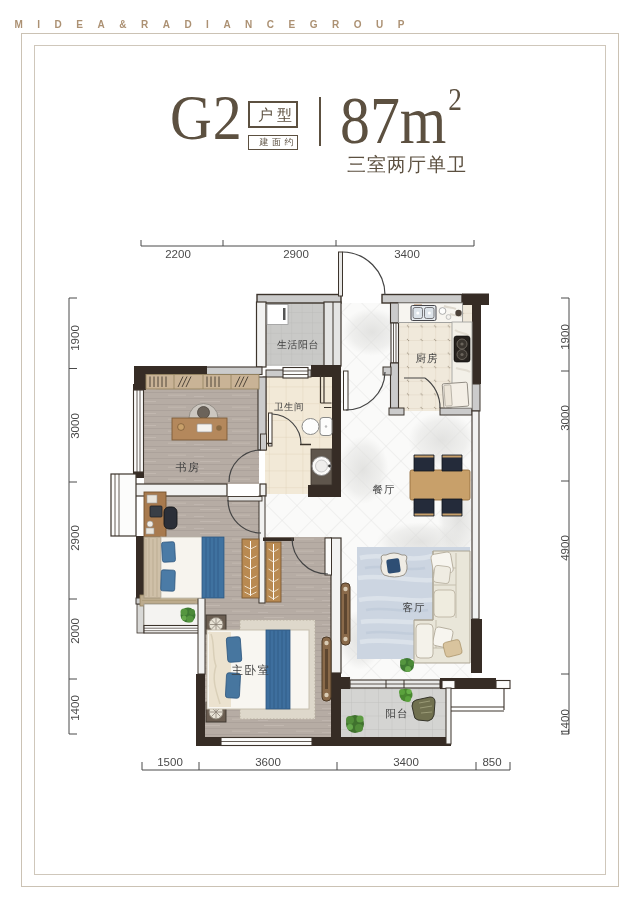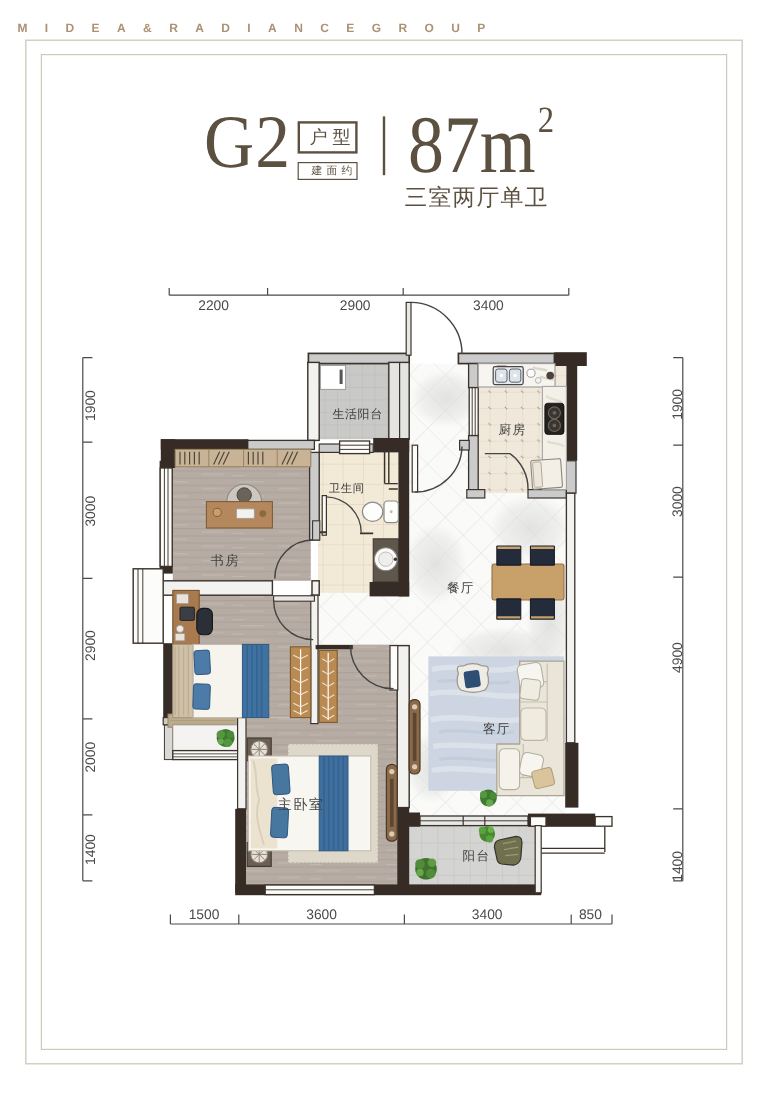--- a/index.html
+++ b/index.html
@@ -18,21 +18,21 @@
 <div class="abs" style="left:170px;top:82px;width:90px;font-family:'Liberation Serif',serif;font-size:63px;color:#5c5040;letter-spacing:1px;transform:scaleX(0.92);transform-origin:0 0;">G2</div>
 
 <div class="abs" style="left:248px;top:101px;width:46px;height:23px;border:2px solid #5c5040;color:#5c5040;font-size:15px;letter-spacing:4px;text-align:right;line-height:24px;white-space:nowrap;text-indent:4px;">户型</div>
 
 <div class="abs" style="left:248px;top:135px;width:48px;height:13px;border:1px solid #5c5040;color:#5c5040;font-size:9px;letter-spacing:3.5px;text-align:right;line-height:12.5px;white-space:nowrap;text-indent:3.5px;">建面约</div>
 
 <div class="abs" style="left:319px;top:97px;width:1.5px;height:49px;background:#5c5040;"></div>
 
 <div class="abs" style="left:340px;top:81px;font-family:'Liberation Serif',serif;font-size:68px;color:#5c5040;transform:scaleX(0.88);transform-origin:0 0;white-space:nowrap;">87m<span style="font-size:31px;vertical-align:33px;letter-spacing:0;margin-left:2px;">2</span></div>
 
-<div class="abs" style="left:337px;top:152px;width:130px;text-align:left;font-size:19px;color:#5c5040;letter-spacing:1px;white-space:nowrap;">三室两厅单卫</div>
+<div class="abs" style="left:337px;top:152px;width:130px;text-align:right;font-size:19px;color:#5c5040;letter-spacing:1px;white-space:nowrap;">三室两厅单卫</div>
 
 <svg class="abs" style="left:0;top:0;" width="640" height="919" viewBox="0 0 640 919">
 <defs>
   <pattern id="wood" width="64" height="12" patternUnits="userSpaceOnUse">
     <rect width="64" height="12" fill="#b6aca4"></rect>
     <path d="M0,2.5H64 M0,8.5H64" stroke="#a89e96" stroke-width="0.7"></path>
     <path d="M8,5.5h20 M40,11.2h18 M2,0.3h10" stroke="#c4bab2" stroke-width="0.8"></path>
   </pattern>
   <pattern id="diam" width="21" height="21" patternUnits="userSpaceOnUse" patternTransform="rotate(45)">
     <rect width="21" height="21" fill="#fafaf9"></rect>

